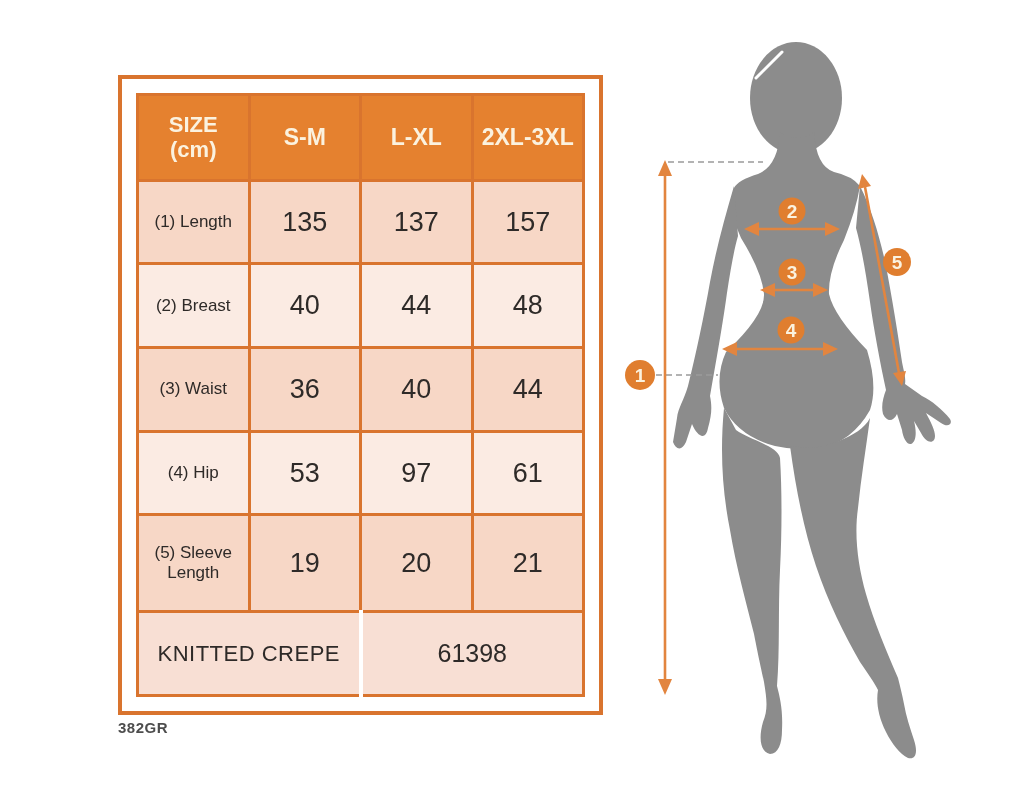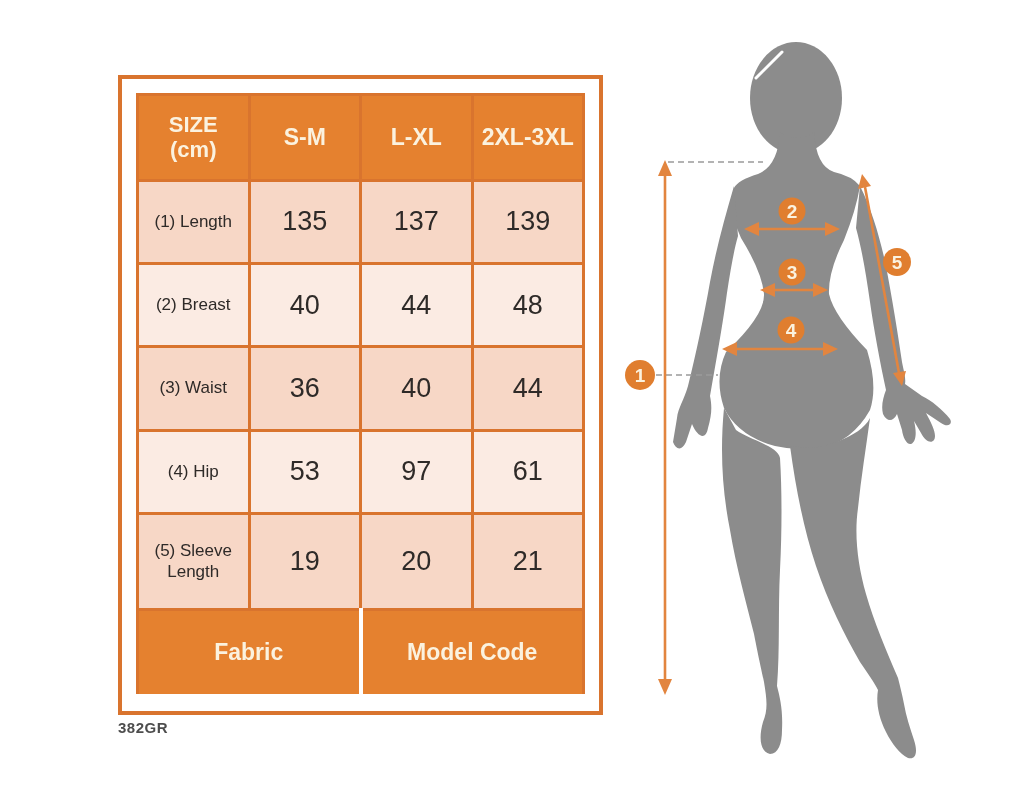--- a/index.html
+++ b/index.html
@@ -86,21 +86,21 @@
 (cm)</th>
           <th>S-M</th>
           <th>L-XL</th>
           <th>2XL-3XL</th>
         </tr>
 
         <tr class="d-row dark">
           <td class="lbl">(1) Length</td>
           <td class="val">135</td>
           <td class="val">137</td>
-          <td class="val">139</td>
+          <td class="val">157</td>
         </tr>
 
         <tr class="d-row light">
           <td class="lbl">(2) Breast</td>
           <td class="val">40</td>
           <td class="val">44</td>
           <td class="val">48</td>
         </tr>
 
         <tr class="d-row dark">
@@ -117,25 +117,25 @@
           <td class="val">61</td>
         </tr>
 
         <tr class="d-row dark tall">
           <td class="lbl">(5) Sleeve Length</td>
           <td class="val">19</td>
           <td class="val">20</td>
           <td class="val">21</td>
         </tr>
 
-        <tr class="band-row">
-          <td colspan="2">Fabric</td>
-          <td colspan="2" class="split">Model Code</td>
-        </tr>
-
+
+        <tr class="bottom-row">
+          <td colspan="2" class="fabric-v">KNITTED CREPE</td>
+          <td colspan="2" class="split model-v">61398</td>
+        </tr>
       </tbody>
     </table>
   </div>
 
   <div class="note">382GR</div>
 
   <div class="figure">
     <svg width="400" height="785" viewBox="0 0 400 785" xmlns="http://www.w3.org/2000/svg">
 
       <g class="sil">

